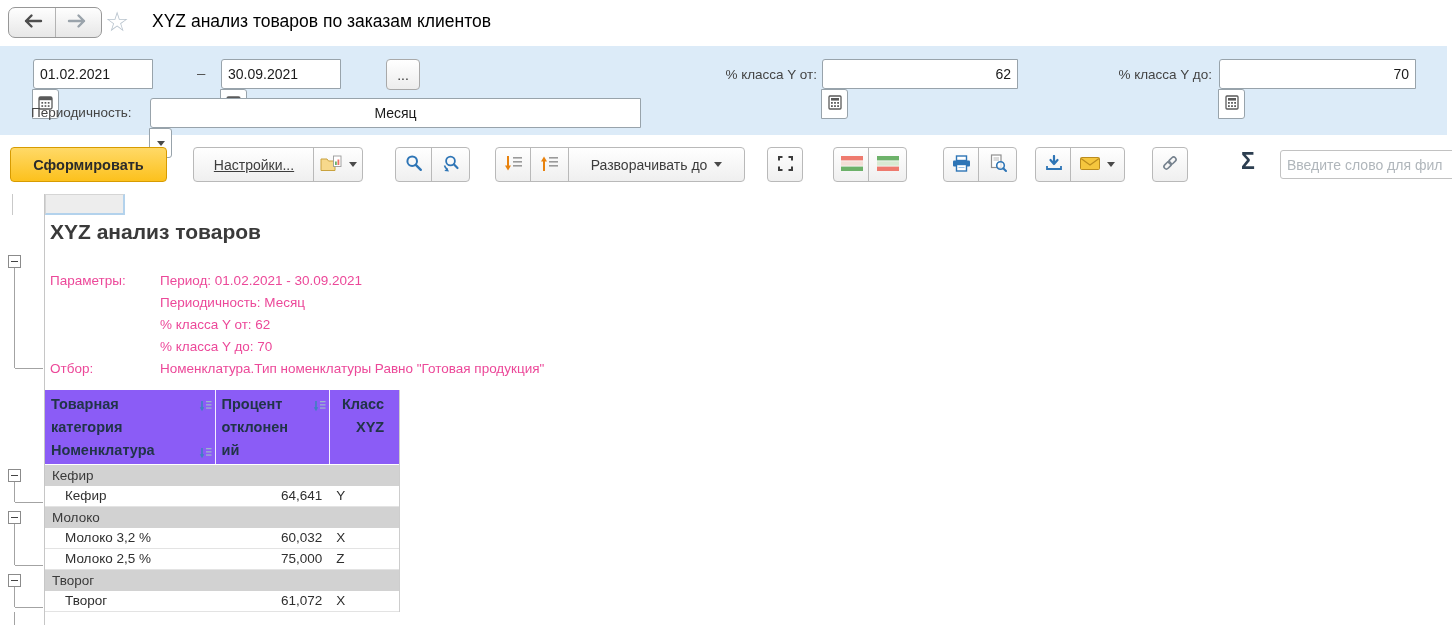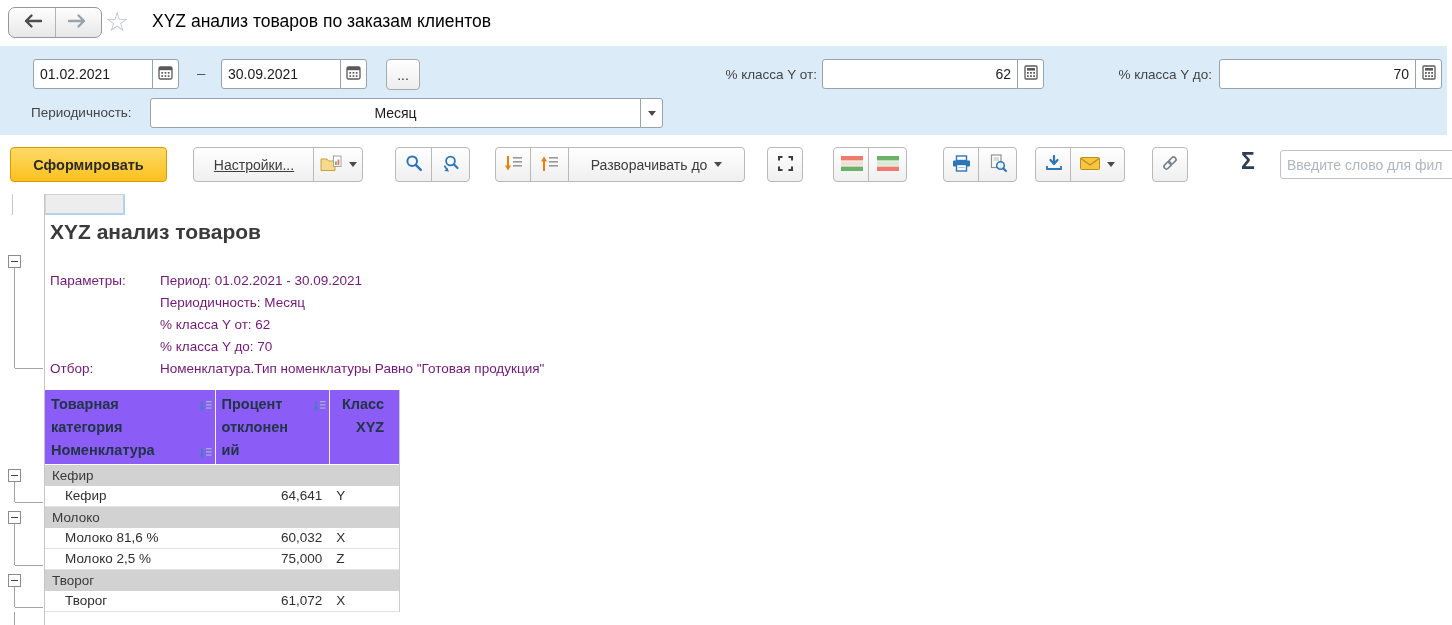--- a/index.html
+++ b/index.html
@@ -11,21 +11,21 @@
   .titlebar{position:absolute;left:0;top:0;width:100%;height:46px;background:#fff;}
   .nav-group{position:absolute;left:8px;top:7px;width:94px;height:31px;box-sizing:border-box;
     border:1px solid #979797;border-radius:7px;background:linear-gradient(#fefefe,#e7e7e7);display:flex;}
   .nav-btn{flex:1;display:flex;align-items:center;justify-content:center;background:none;border:none;padding:0;cursor:pointer;}
   .nav-btn + .nav-btn{border-left:1px solid #b3b3b3;}
   .star{position:absolute;left:105px;top:5px;font-size:27px;color:#b9c4ce;line-height:34px;}
   .page-title{position:absolute;left:152px;top:11px;font-size:17.5px;color:#000;}
 
   
   .filter-panel{position:absolute;left:0;top:46px;width:1447px;height:89px;background:#dcebf8;}
-  .fld{position:absolute;display:flex;}
+  .fld{position:absolute;display:flex;flex-direction:column;}
   .inp{box-sizing:border-box;height:30px;border:1px solid #98a3ab;background:#fff;
     font-family:"Liberation Sans","DejaVu Sans",sans-serif;font-size:14px;color:#1a1a1a;padding:0 6px;outline:none;}
   .addon{box-sizing:border-box;height:30px;width:27px;margin-left:-1px;border:1px solid #98a3ab;background:#fff;
     display:flex;align-items:center;justify-content:center;padding:0;cursor:pointer;}
   .rl{border-radius:3px 0 0 3px;} .rr{border-radius:0 3px 3px 0;}
   .f-label{position:absolute;font-size:13.5px;color:#444;}
   #date-from-fld{left:33px;top:13px;} #date-to-fld{left:221px;top:13px;}
   .date-inp{width:120px;}
   #date-dash{left:197px;top:18px;font-size:15px;color:#555;}
   #more-btn{position:absolute;left:386px;top:13px;width:34px;height:31px;box-sizing:border-box;
@@ -62,21 +62,21 @@
   #filter-word-input::placeholder{color:#b0b6bb;}
 
   
   #report{position:absolute;left:0;top:190px;width:1452px;height:435px;background:#fff;}
   .corner-cell{position:absolute;left:45px;top:4px;width:80px;height:21px;box-sizing:border-box;background:#ededed;
     border-top:1px solid #d5d5d5;border-left:1px solid #d5d5d5;border-right:2px solid #b3d2ec;border-bottom:2px solid #b3d2ec;}
   .mini-line{position:absolute;left:12px;top:4px;width:1px;height:21px;background:#c9c9c9;}
   .sheet-edge{position:absolute;left:44px;top:4px;width:1px;height:431px;background:#c6c6c6;}
   .report-title{position:absolute;left:50px;top:30px;font-size:21px;font-weight:700;color:#3a3a3a;}
   .params{position:absolute;left:50px;top:80px;}
-  .param-row{display:flex;line-height:22px;font-size:13.5px;color:#701a75;}
+  .param-row{display:flex;line-height:22px;font-size:13.5px;color:#ec4899;}
   .param-label{width:110px;flex:none;}
   .minus-box{position:absolute;width:13px;height:13px;box-sizing:border-box;border:1px solid #8b8b8b;background:#fff;cursor:pointer;}
   .minus-box::after{content:"";position:absolute;left:2px;right:2px;top:5px;height:1px;background:#444;}
   .tline{position:absolute;background:#a3a3a3;}
 
   
   .sheet-table{position:absolute;left:45px;top:200px;width:355px;box-sizing:border-box;border-right:1px solid #cdcdcd;}
   .thead{display:flex;height:75px;background:#8b5cf6;box-sizing:border-box;border-bottom:1px solid #fff;}
   .th{box-sizing:border-box;position:relative;color:#213448;font-weight:600;font-size:14.5px;line-height:23px;padding:3px 2px 0 6px;}
   .th1{width:170px;} .th2{width:115px;border-left:1px solid rgba(255,255,255,.9);} .th3{width:70px;border-left:1px solid rgba(255,255,255,.9);}
@@ -440,21 +440,21 @@
         </div>
         <div class="row data-row">
           <div class="c-name">Кефир</div>
           <div class="c-pct">64,641</div>
           <div class="c-cls">Y</div>
         </div>
         <div class="row group-row">
           <div class="cell">Молоко</div>
         </div>
         <div class="row data-row">
-          <div class="c-name">Молоко 81,6 %</div>
+          <div class="c-name">Молоко 3,2 %</div>
           <div class="c-pct">60,032</div>
           <div class="c-cls">X</div>
         </div>
         <div class="row data-row">
           <div class="c-name">Молоко 2,5 %</div>
           <div class="c-pct">75,000</div>
           <div class="c-cls">Z</div>
         </div>
         <div class="row group-row">
           <div class="cell">Творог</div>

